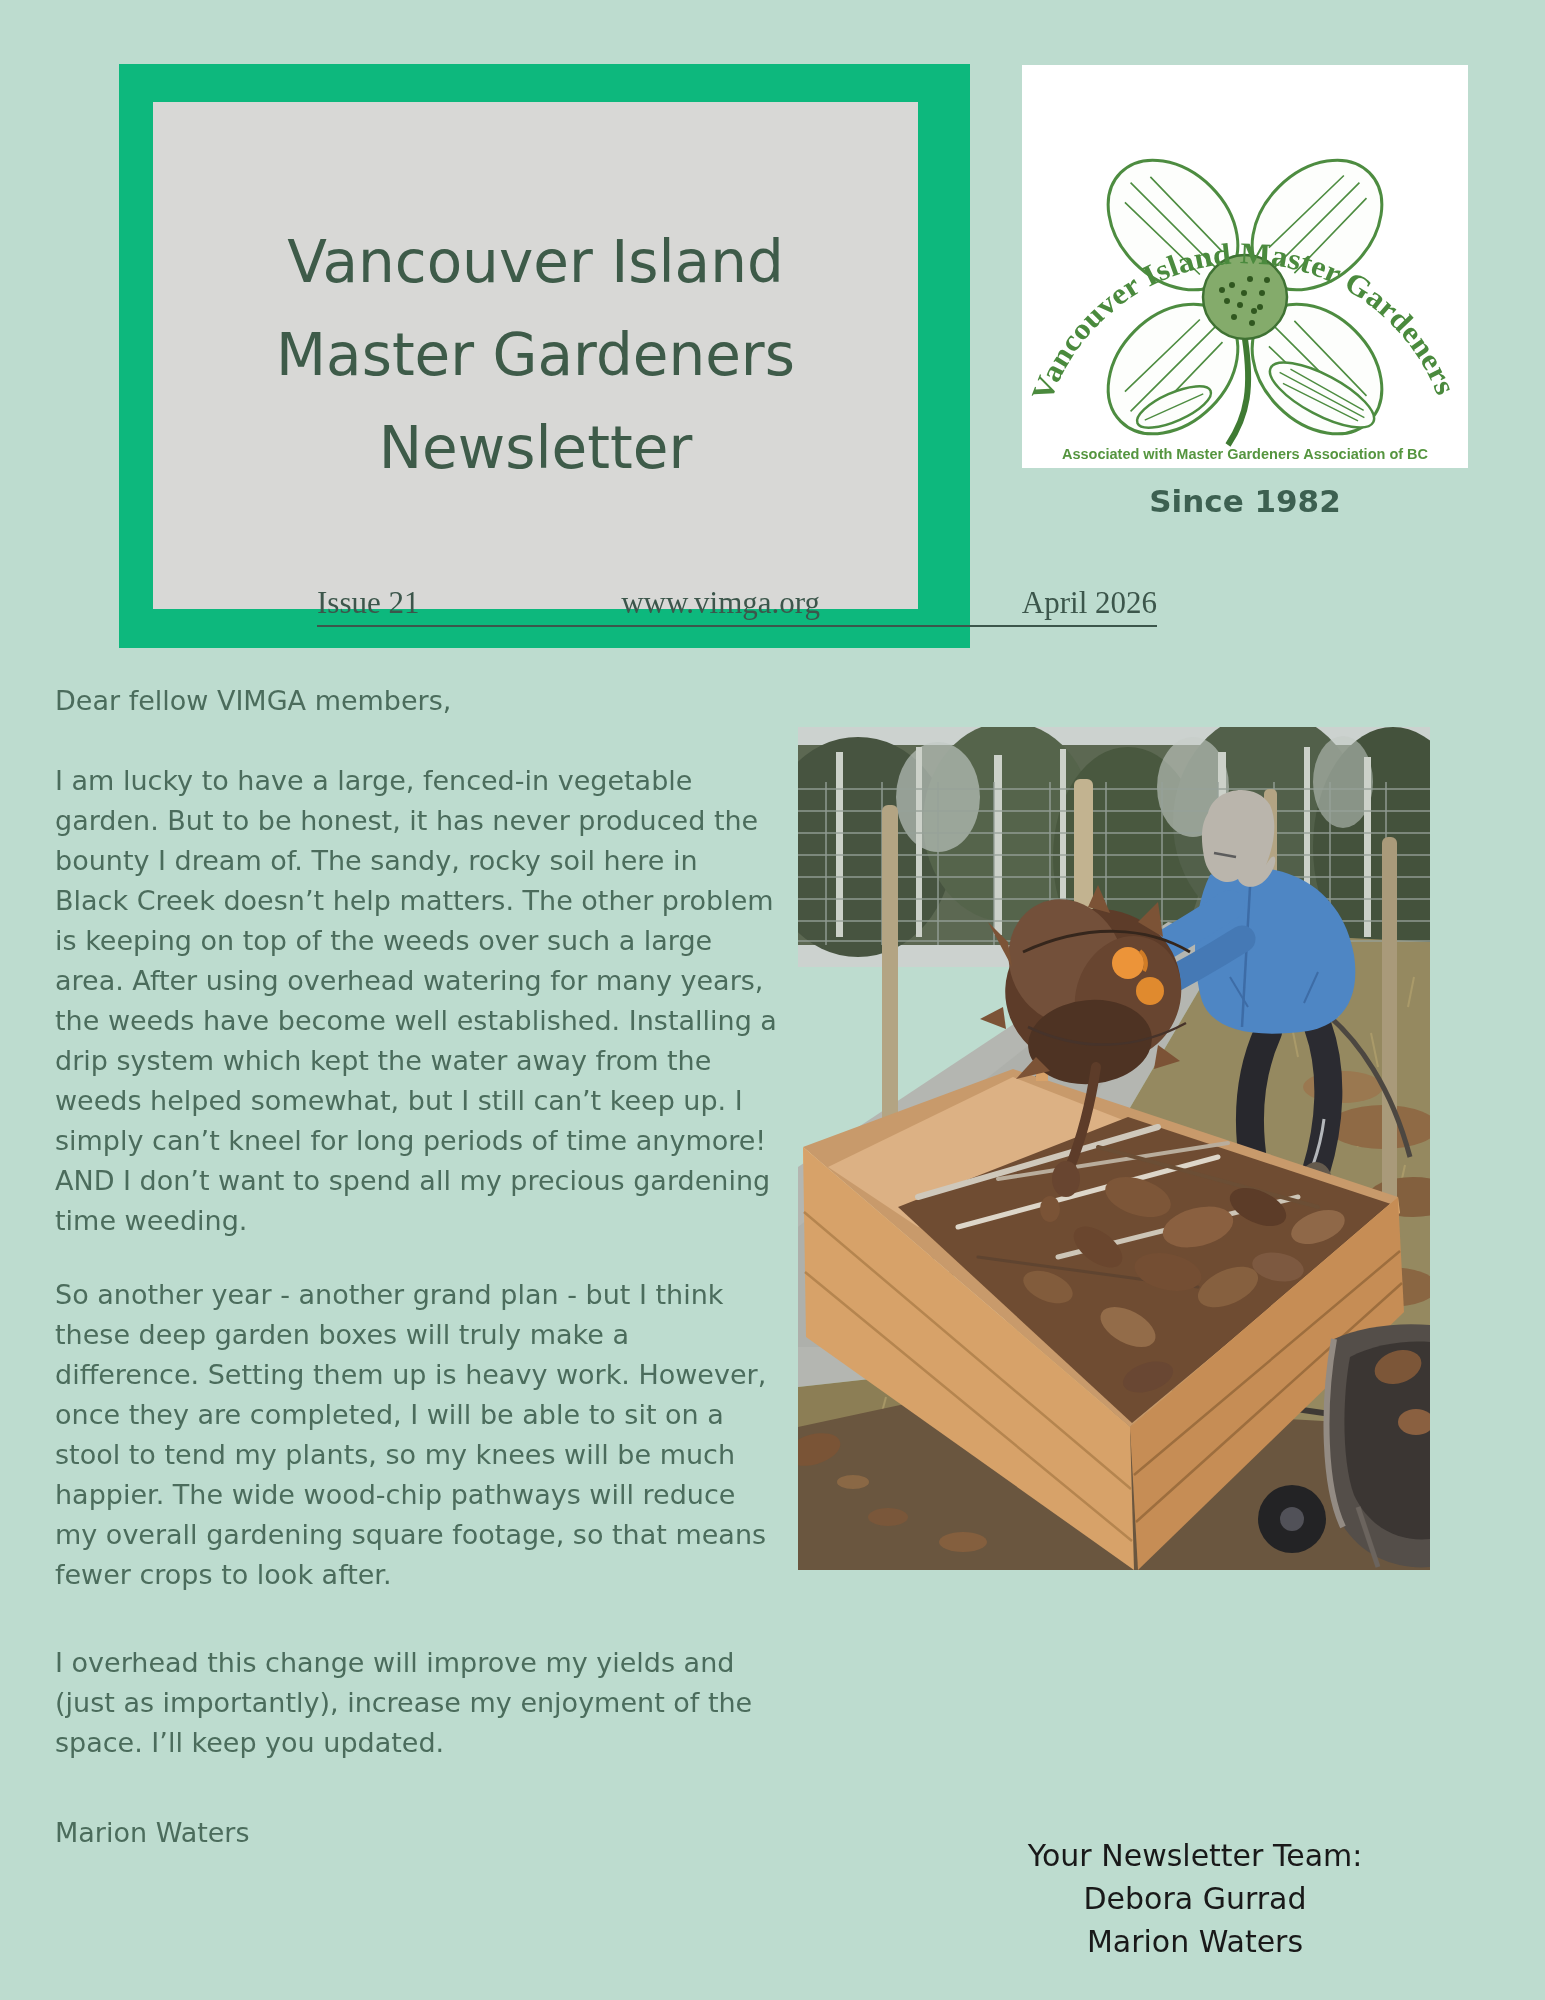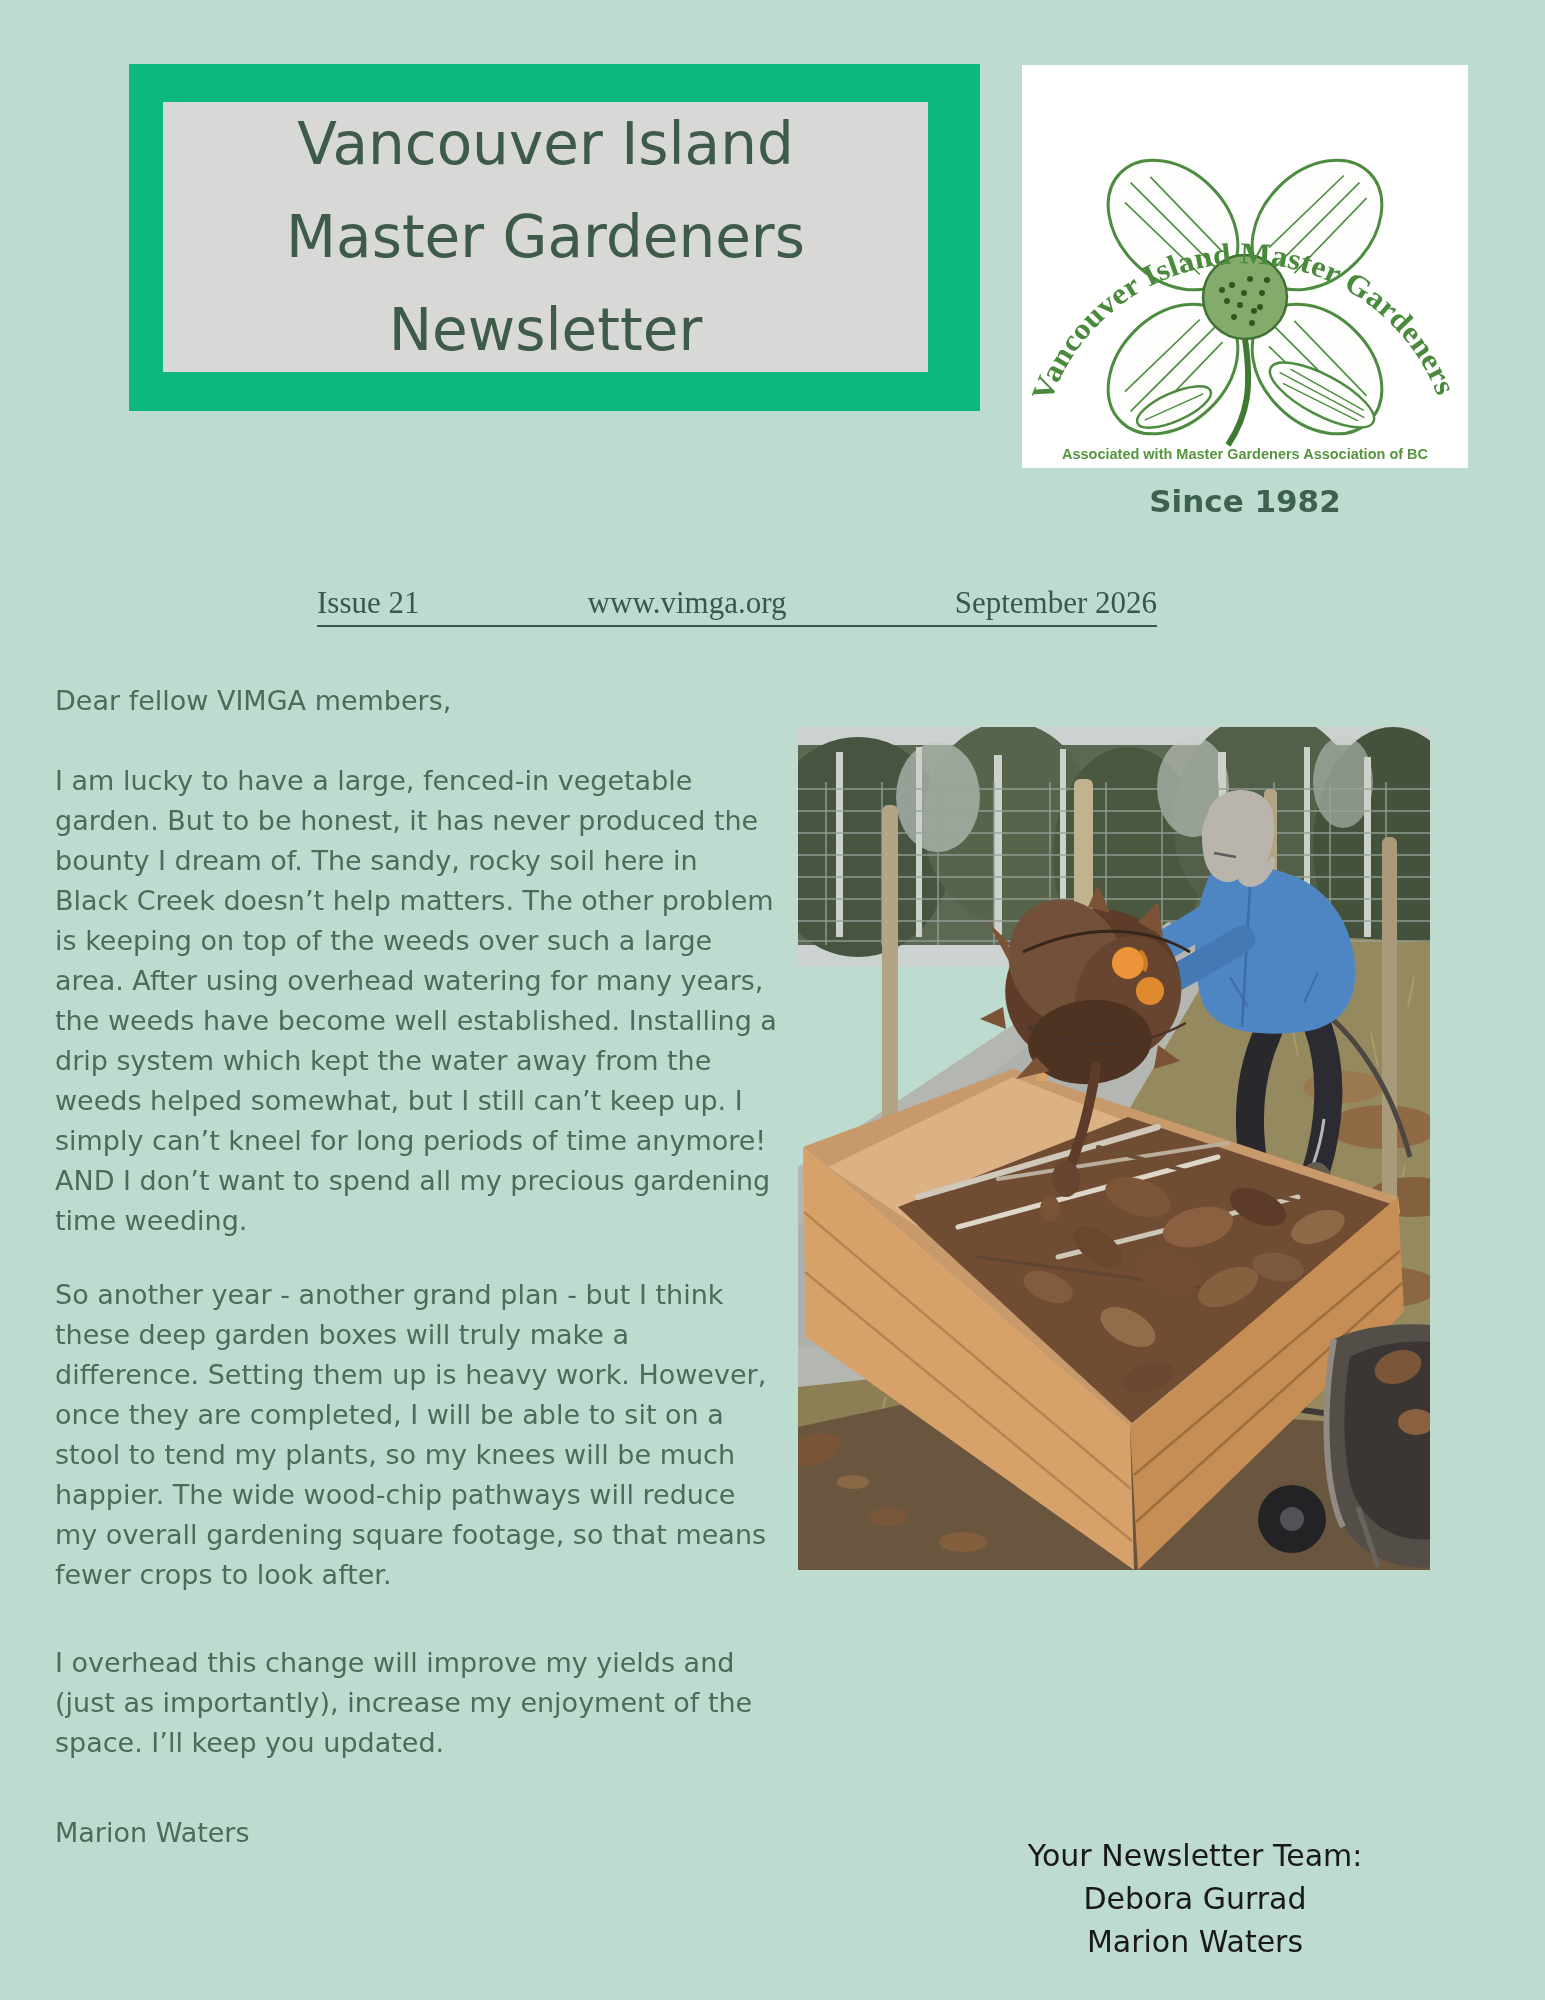--- a/index.html
+++ b/index.html
@@ -1,19 +1,19 @@
 <!DOCTYPE html>
 <html><head>
 <meta charset="utf-8">
 <style>
   html,body{margin:0;padding:0;background:#bddccf;}
   .page{position:relative;width:1545px;height:2000px;background:#bddccf;overflow:hidden;
         font-family:"DejaVu Sans",sans-serif;}
   
-  .masthead{position:absolute;left:129px;top:64px;width:851px;height:347px;background:#0db87d;}
+  .masthead{position:absolute;left:119px;top:64px;width:851px;height:584px;background:#0db87d;}
   .masthead-inner{position:absolute;left:34px;top:38px;right:52px;bottom:39px;background:#d8d8d6;
         display:flex;flex-direction:column;justify-content:center;align-items:center;}
   .title-line{font-size:58px;line-height:93px;color:#3e5b49;letter-spacing:0px;white-space:nowrap;}
   
   .logo{position:absolute;left:1022px;top:65px;width:446px;height:403px;background:#ffffff;}
   .logo svg{display:block;width:100%;height:100%;}
   .tagline{position:absolute;left:1010px;top:482px;width:470px;text-align:center;
         font-weight:bold;font-size:31px;line-height:39px;color:#3d6051;}
   
   .issue-bar{position:absolute;left:317px;top:585px;width:840px;display:flex;
@@ -106,21 +106,21 @@
     </svg>
   </div>
 
   <div class="tagline">
     <div>Since 1982</div>
   </div>
 
   <div class="issue-bar">
     <span>Issue 21</span>
     <span>www.vimga.org</span>
-    <span>September 2026</span>
+    <span>April 2026</span>
   </div>
 
   <div class="letter">
     <p class="salutation">Dear fellow VIMGA members,</p>
     <p class="p1">I am lucky to have a large, fenced-in vegetable garden. But to be honest, it has never produced the bounty I dream of. The sandy, rocky soil here in Black Creek doesn’t help matters. The other problem is keeping on top of the weeds over such a large area. After using overhead watering for many years, the weeds have become well established. Installing a drip system which kept the water away from the weeds helped somewhat, but I still can’t keep up. I simply can’t kneel for long periods of time anymore! AND I don’t want to spend all my precious gardening time weeding.</p>
     <p class="p2">So another year - another grand plan - but I think these deep garden boxes will truly make a difference. Setting them up is heavy work. However, once they are completed, I will be able to sit on a stool to tend my plants, so my knees will be much happier. The wide wood-chip pathways will reduce my overall gardening square footage, so that means fewer crops to look after.</p>
     <p class="p3">I overhead this change will improve my yields and (just as importantly), increase my enjoyment of the space. I’ll keep you updated.</p>
     <p class="signature">Marion Waters</p>
   </div>
 

